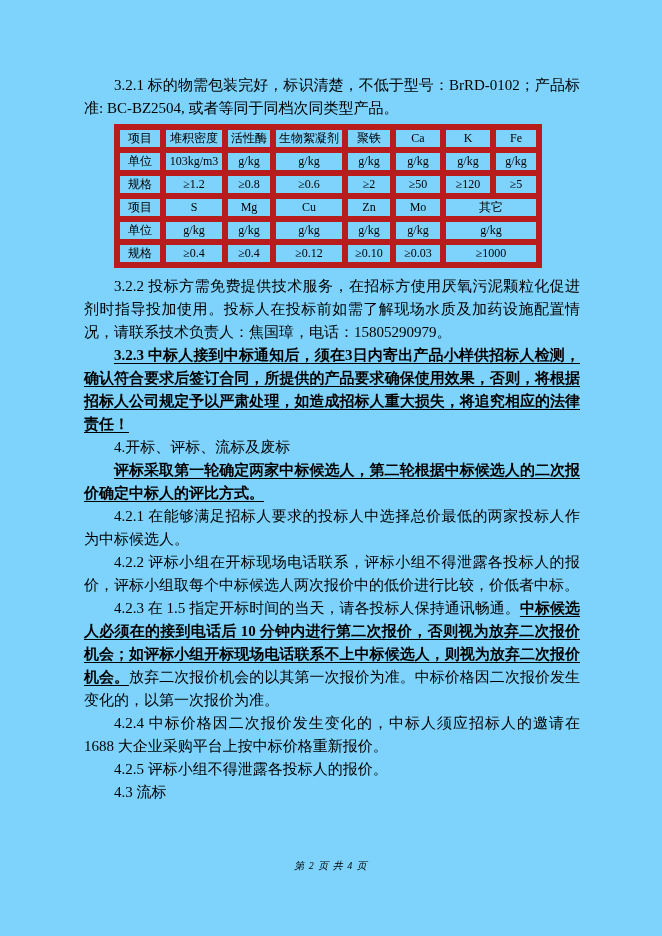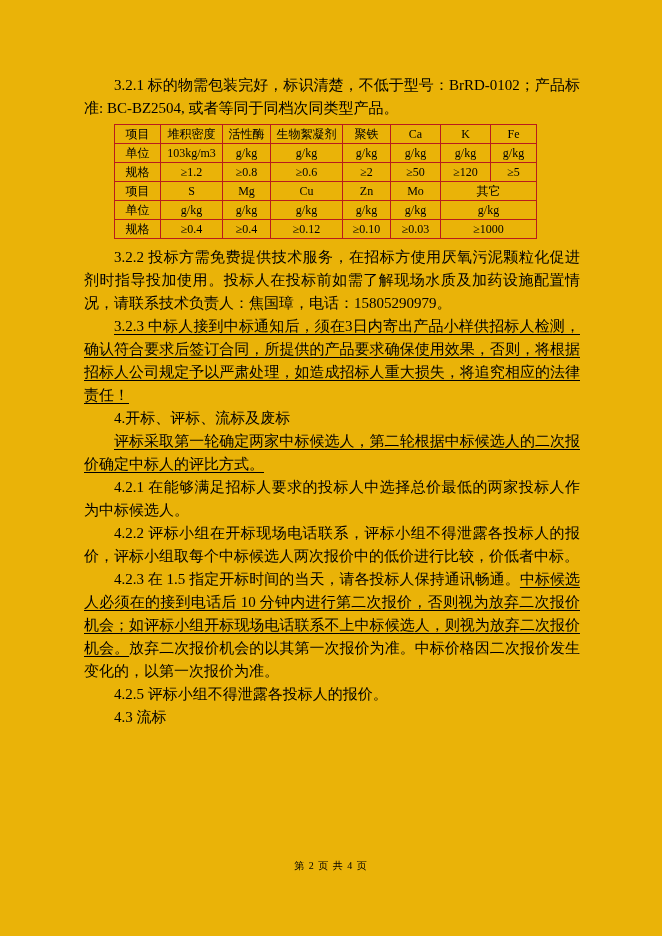--- a/index.html
+++ b/index.html
@@ -1,58 +1,59 @@
 <!DOCTYPE html>
 <html><head>
 <meta charset="utf-8">
 <style>
   * { margin: 0; padding: 0; box-sizing: border-box; }
   html, body { width: 662px; height: 936px; background: #ffffff; }
   .page {
     position: relative;
     width: 662px; height: 936px;
-    background: #eab308;
+    background: #7dd3fc;
     color: #000;
     font-family: "Liberation Serif", "DejaVu Serif", serif;
     overflow: hidden;
   }
   .content { position: absolute; top: 74px; left: 84px; width: 496px; }
   .para {
     font-size: 15px;
     line-height: 23px;
     text-align: justify;
     text-indent: 2em;
   }
   .bu {
-    font-weight: normal;
+    font-weight: bold;
     text-decoration: underline;
     text-underline-offset: 3px;
   }
   .spec-table {
     border-collapse: collapse;
     table-layout: fixed;
     width: 422px;
     margin: 4px 0 7px 30px;
     font-size: 12px;
     text-align: center;
   }
   .spec-table td {
-    border: 1px solid #b91c1c;
+    border: 6px solid #b91c1c;
     height: 19px;
     padding: 0 2px;
     white-space: nowrap;
     overflow: hidden;
   }
   .footer {
     position: absolute;
     top: 859px; left: 0;
     width: 100%;
     text-align: center;
     font-size: 10px;
     letter-spacing: 1px;
+    font-style: italic;
   }
 </style>
 </head>
 <body>
 
 <div class="page">
   <div class="content">
 
     <p class="para">3.2.1 标的物需包装完好，标识清楚，不低于型号：BrRD-0102；产品标准: BC-BZ2504, 或者等同于同档次同类型产品。</p>
 
@@ -135,20 +136,21 @@
     <p class="para">4.开标、评标、流标及废标</p>
 
     <p class="para"><span class="bu">评标采取第一轮确定两家中标候选人，第二轮根据中标候选人的二次报价确定中标人的评比方式。</span></p>
 
     <p class="para">4.2.1 在能够满足招标人要求的投标人中选择总价最低的两家投标人作为中标候选人。</p>
 
     <p class="para">4.2.2 评标小组在开标现场电话联系，评标小组不得泄露各投标人的报价，评标小组取每个中标候选人两次报价中的低价进行比较，价低者中标。</p>
 
     <p class="para"><span>4.2.3 在 1.5 指定开标时间的当天，请各投标人保持通讯畅通。</span><span class="bu">中标候选人必须在的接到电话后 10 分钟内进行第二次报价，否则视为放弃二次报价机会；如评标小组开标现场电话联系不上中标候选人，则视为放弃二次报价机会。</span><span>放弃二次报价机会的以其第一次报价为准。中标价格因二次报价发生变化的，以第一次报价为准。</span></p>
 
+    <p class="para">4.2.4 中标价格因二次报价发生变化的，中标人须应招标人的邀请在 1688 大企业采购平台上按中标价格重新报价。</p>
 
     <p class="para">4.2.5 评标小组不得泄露各投标人的报价。</p>
 
     <p class="para">4.3 流标</p>
 
 
 
   </div>
 
   <div class="footer">第 2 页 共 4 页</div>

